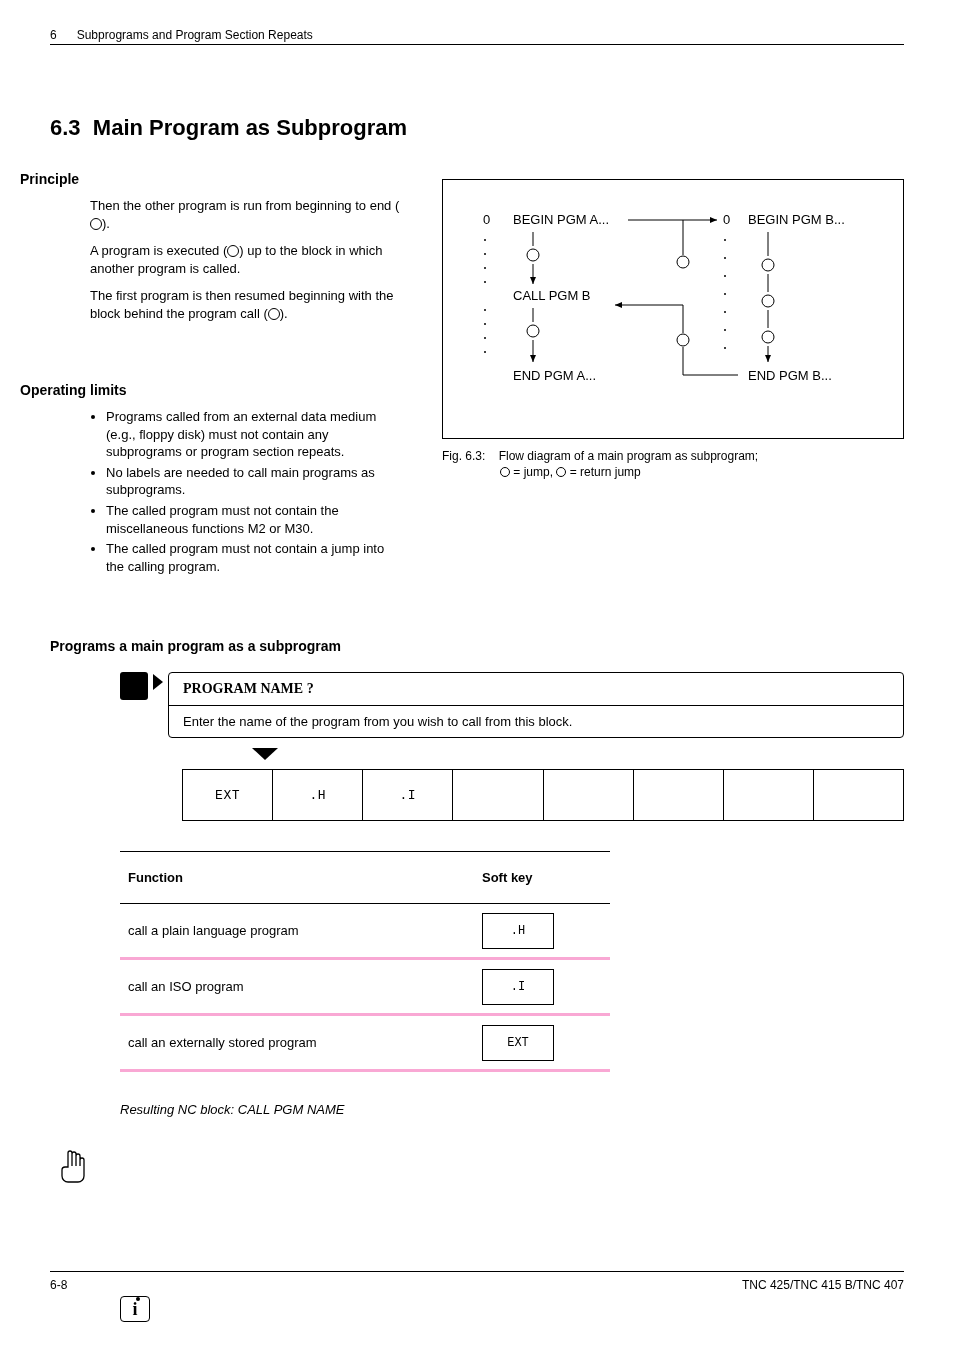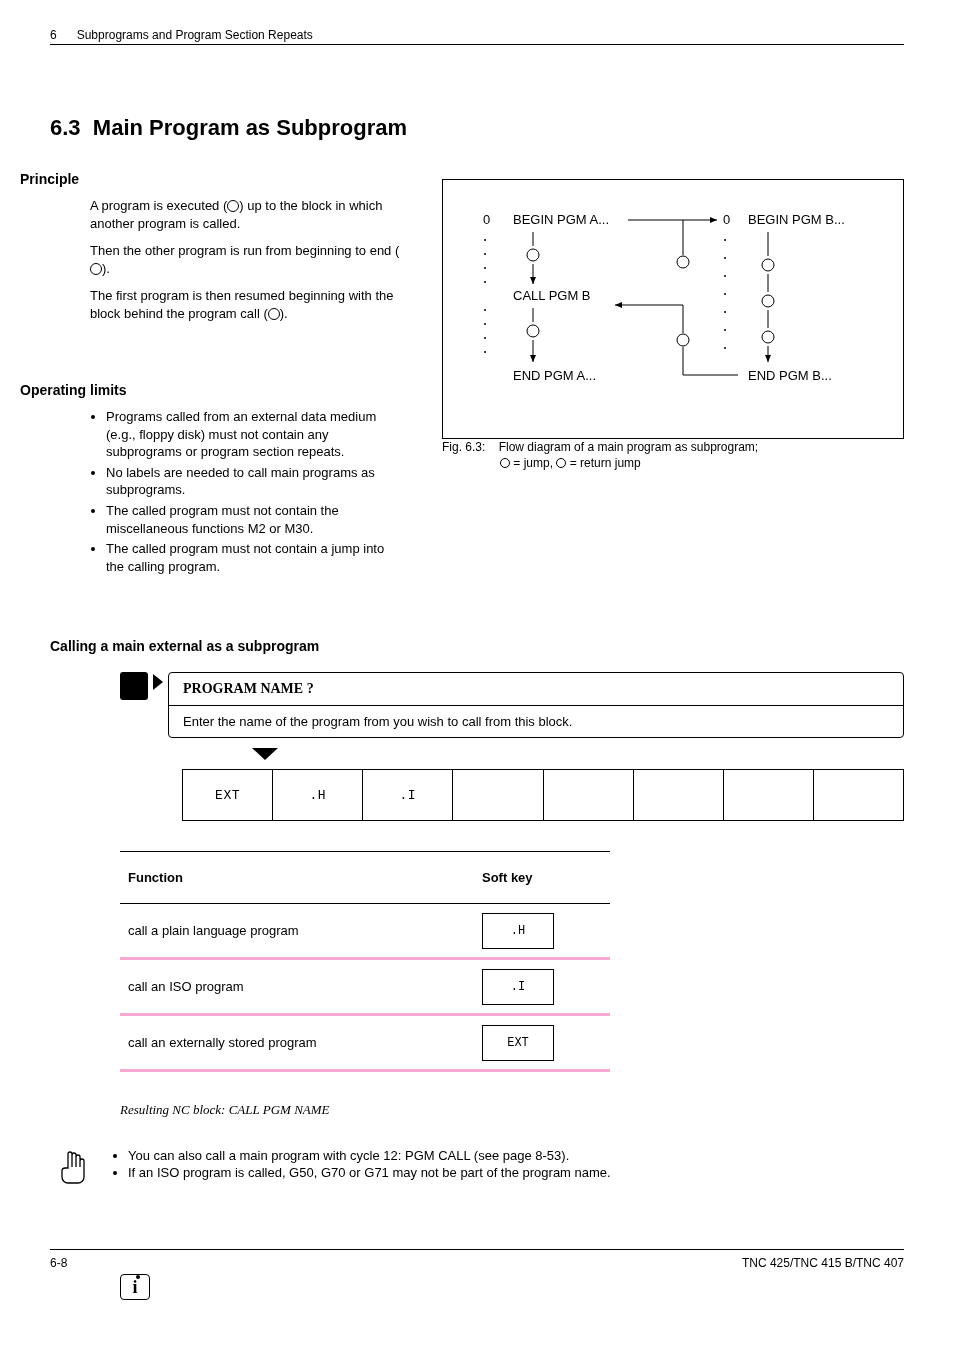--- a/index.html
+++ b/index.html
@@ -34,45 +34,45 @@
   ul.limits li { margin-bottom: 3px; line-height: 1.35; }
   .figure-box {
     border: 1px solid #000;
     margin-left: 10px;
     margin-top: 8px;
     padding: 30px 20px 30px 30px;
     height: 260px;
     position: relative;
     font-size: 13px;
   }
-  .figure-caption { font-size: 12px; margin-left: 10px; margin-top: 1px; line-height:1.3; }
+  .figure-caption { font-size: 12px; margin-left: 10px; margin-top: 10px; line-height:1.3; }
   .fig-caption-indent { margin-left: 58px; }
   .calling-section { margin-top: 60px; }
   .step-row { display: flex; align-items: flex-start; margin-left: 70px; margin-bottom: 12px; }
   .step-icon-black { width: 28px; height: 28px; background:#000; border-radius:3px; }
   .step-icon-arrow { display:flex; align-items:center; justify-content:center; width:20px; }
   .step-content-box { flex:1; border:1px solid #000; border-radius: 4px; overflow:hidden; }
   .step-head { border-bottom:1px solid #000; padding:8px 14px; font-family: "Times New Roman", serif; font-weight:bold; font-size:14px; }
   .step-body { padding:8px 14px; font-size:13px; }
   .down-arrow-row { margin-left: 200px; margin-top:-4px; margin-bottom:4px; }
   .softkey-bar { margin-left: 132px; border:1px solid #000; display:flex; height:52px; margin-top:2px; }
   .softkey-cell { flex:1; border-right:1px solid #000; display:flex; align-items:center; justify-content:center; font-family: "Courier New", monospace; font-size:13px; letter-spacing:0.5px; }
   .softkey-cell:last-child { border-right:none; }
   .func-table { margin-left: 70px; margin-top: 30px; width: 490px; }
   .func-table-head { display:flex; border-top:1.5px solid #000; border-bottom:1.5px solid #000; padding:18px 8px; font-weight:bold; }
   .func-col-1 { flex: 1; }
   .func-col-2 { width: 120px; text-align:left; }
   .func-row { display:flex; align-items:center; border-bottom:3px solid #f9a8d4; padding:6px 8px; min-height:56px; }
   .softkey-btn { border:1px solid #000; width:72px; height:36px; display:flex; align-items:center; justify-content:center; font-family: "Courier New", monospace; font-size:12px; }
-  .resulting { margin-left: 70px; margin-top: 30px; font-style: italic; font-family: Liberation Serif, serif; }
+  .resulting { margin-left: 70px; margin-top: 30px; font-style: italic; }
   .note-row { display:flex; margin-top: 30px; margin-left: 8px; gap: 24px; align-items:flex-start; }
   .note-icon { width:34px; }
   .note-list { list-style: disc; margin-left: 12px; }
   .note-list li { margin-bottom:2px; }
-  .footer-row { display:flex; justify-content:space-between; align-items:center; border-top:1px solid #000; margin-top:58px; padding-top:6px; }
+  .footer-row { display:flex; justify-content:space-between; align-items:center; border-top:1px solid #000; margin-top:81px; padding-top:6px; }
   .footer-page { font-size:12px; }
   .footer-model { font-size:12px; }
   .i-box { border:1.5px solid #000; border-radius:4px; width:30px; height:26px; display:flex; align-items:center; justify-content:center; margin-left:70px; margin-top:4px; }
   .i-box-inner { font-family:"Times New Roman",serif; font-weight:bold; font-size:18px; position:relative; }
   .i-dot { position:absolute; top:-2px; left:4px; width:4px; height:4px; border-radius:50%; background:#000;}
   svg { overflow: visible; }
 </style>
 </head>
 <body>
 
@@ -83,24 +83,24 @@
 
 <h1 class="section-title">
   <span>6.3</span>&nbsp;&nbsp;<span>Main Program as Subprogram</span>
 </h1>
 
 <div class="two-col">
   <div class="left-col">
     <h2 class="subhead">Principle</h2>
     <div class="indent-block">
       <p class="para">
-        <span>A program is executed (</span><span class="circ"></span><span>) up to the block in which another program is called.</span>
+        <span>Then the other program is run from beginning to end (</span><span class="circ"></span><span>).</span>
       </p>
       <p class="para">
-        <span>Then the other program is run from beginning to end (</span><span class="circ"></span><span>).</span>
+        <span>A program is executed (</span><span class="circ"></span><span>) up to the block in which another program is called.</span>
       </p>
       <p class="para">
         <span>The first program is then resumed beginning with the block behind the program call (</span><span class="circ"></span><span>).</span>
       </p>
     </div>
 
     <h2 class="subhead" style="margin-top:60px;">Operating limits</h2>
     <ul class="limits">
       <li>Programs called from an external data medium (e.g., floppy disk) must not contain any subprograms or program section repeats.</li>
       <li>No labels are needed to call main programs as subprograms.</li>
@@ -173,21 +173,21 @@
       </svg>
     </div>
     <div class="figure-caption">
       <span>Fig. 6.3:</span>&nbsp;&nbsp;&nbsp;&nbsp;<span>Flow diagram of a main program as subprogram;</span><br>
       <span class="fig-caption-indent"><span class="circ sm"></span><span> = jump, </span><span class="circ sm"></span><span> = return jump</span></span>
     </div>
   </div>
 </div>
 
 <div class="calling-section">
-  <h2 class="subhead">Calling a main external as a subprogram</h2>
+  <h2 class="subhead">Programs a main program as a subprogram</h2>
 
   <div class="step-row" style="margin-top:18px;">
     <div class="step-icon-black"></div>
     <div class="step-icon-arrow">
       <svg width="14" height="20">
           <path d="M2,2 L12,10 L2,18 Z" fill="#000"></path>
         </svg>
     </div>
     <div class="step-content-box">
       <div class="step-head">PROGRAM NAME ?</div>
@@ -238,24 +238,20 @@
   </div>
 
   <p class="resulting">Resulting NC block: CALL PGM NAME</p>
 
   <div class="note-row">
     <div class="note-icon">
       <svg width="34" height="40" viewBox="0 0 34 40">
         <path d="M10 6 v14 h-3 a3 3 0 0 0 -3 3 v6 a6 6 0 0 0 6 6 h10 a6 6 0 0 0 6 -6 v-16 a2 2 0 0 0 -4 0 v6 v-10 a2 2 0 0 0 -4 0 v10 v-12 a2 2 0 0 0 -4 0 v12 v-13 a2 2 0 0 0 -4 0 z" fill="none" stroke="#000" stroke-width="1.3"></path>
       </svg>
     </div>
-    <ul class="note-list">
-      <li>You can also call a main program with cycle 12: PGM CALL (see page 8-53).</li>
-      <li>If an ISO program is called, G50, G70 or G71 may not be part of the program name.</li>
-    </ul>
   </div>
 </div>
 
 <div class="footer-row">
   <span class="footer-page">6-8</span>
   <span class="footer-model">TNC 425/TNC 415 B/TNC 407</span>
 </div>
 <div class="i-box">
   <span class="i-box-inner">i<span class="i-dot"></span></span>
 </div>

